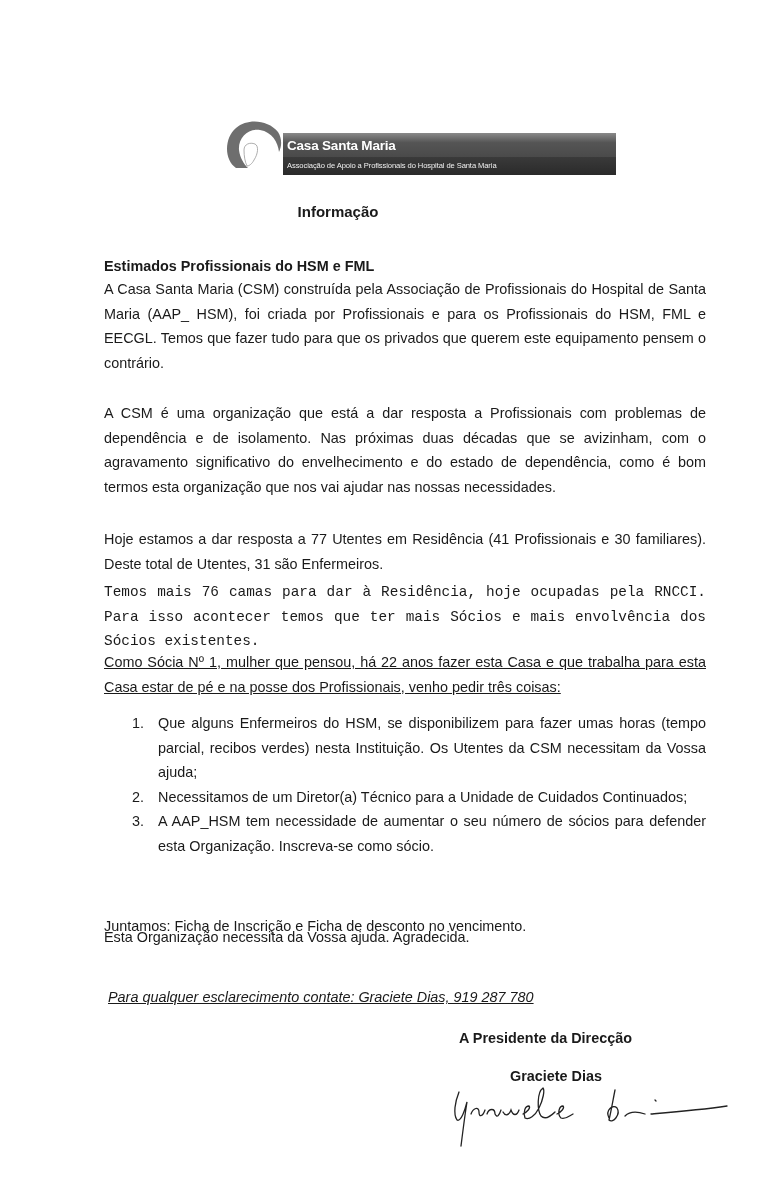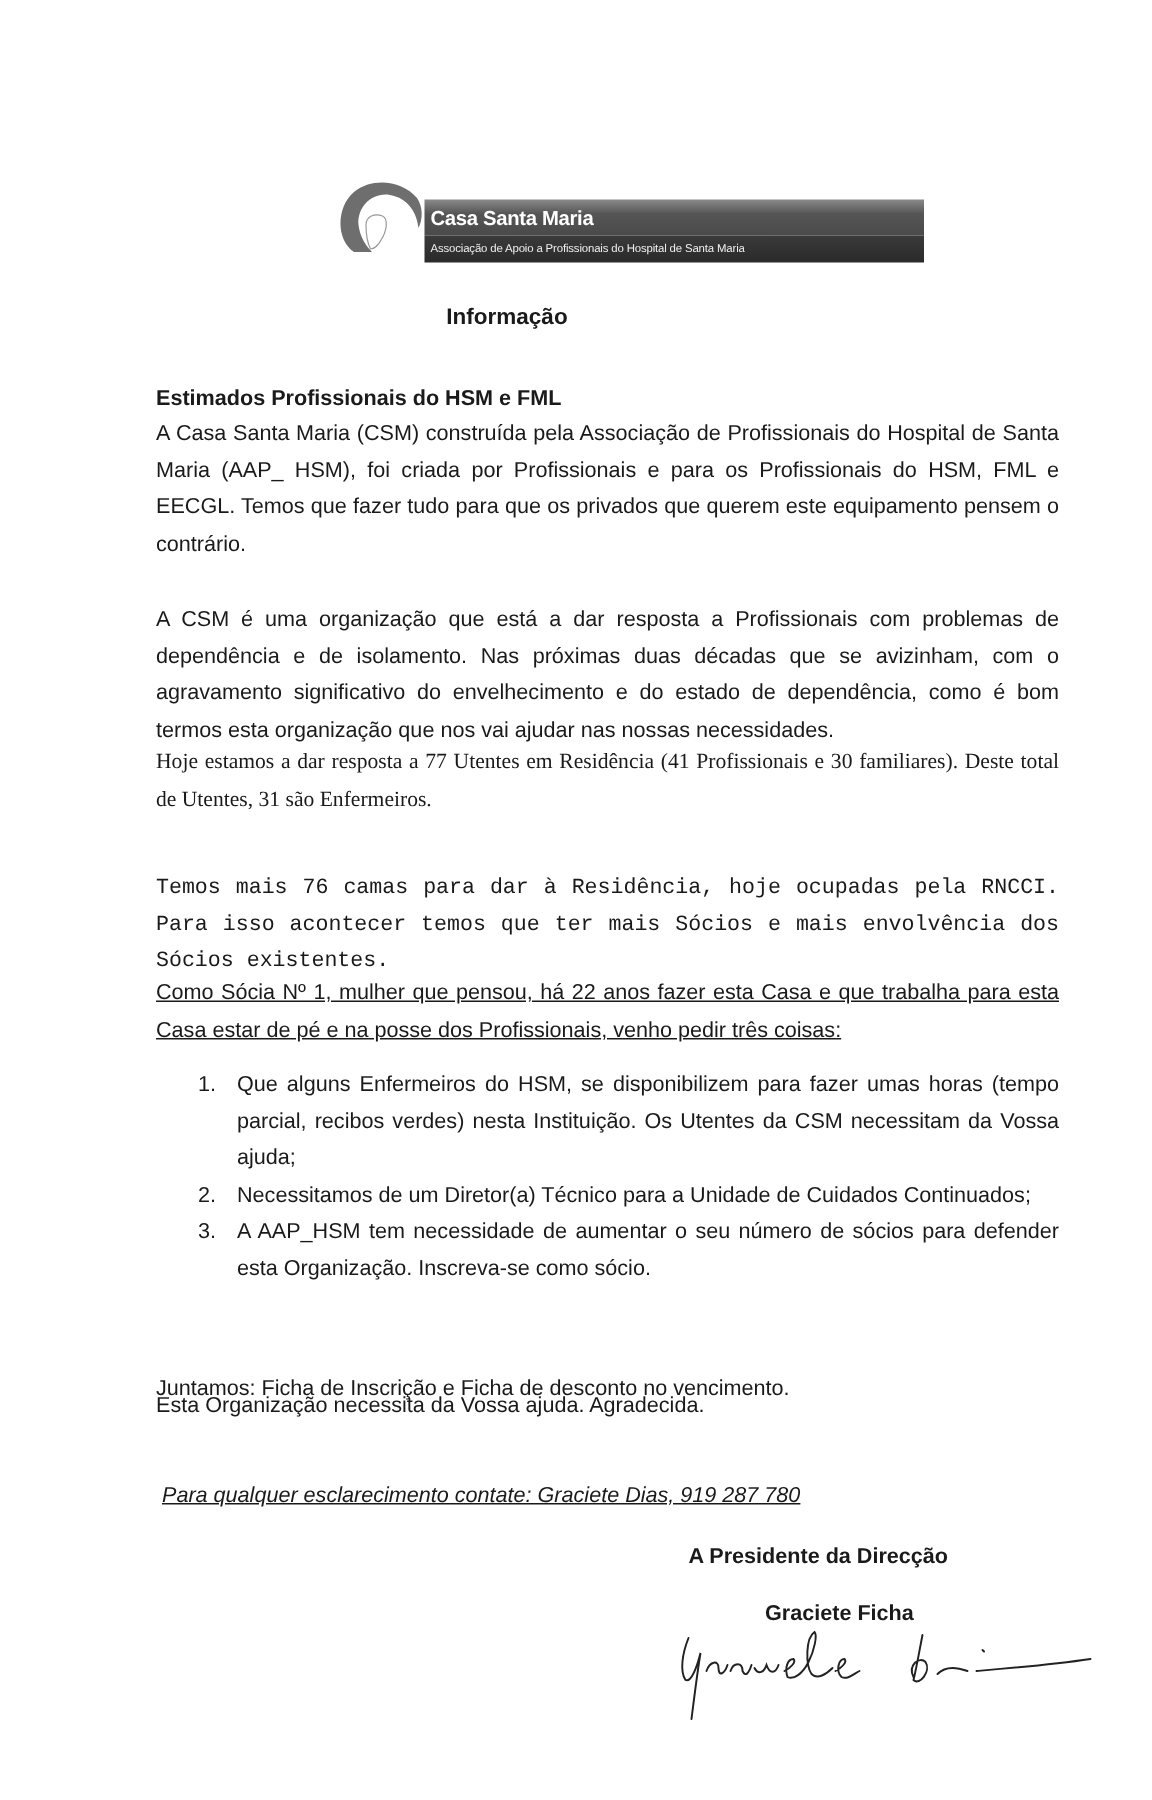--- a/index.html
+++ b/index.html
@@ -9,21 +9,21 @@
     .banner { position: absolute; left: 283px; top: 133px; width: 333px; height: 42px; }
     .banner-top { height: 24px; background: linear-gradient(#8a8a8a, #555 40%, #4a4a4a); color: #fff;
                   font-weight: bold; font-size: 13.5px; line-height: 26px; padding-left: 4px; letter-spacing: -0.2px; }
     .banner-bottom { height: 18px; background: linear-gradient(#3a3a3a, #2a2a2a); color: #f0f0f0;
                      font-size: 7.6px; line-height: 18px; padding-left: 4px; letter-spacing: -0.1px; white-space: nowrap; overflow: hidden; }
     .title { position: absolute; left: 0; width: 676px; top: 203px; text-align: center; font-weight: bold; font-size: 15px; }
     .p { position: absolute; left: 104px; width: 602px; font-size: 14.4px; line-height: 24.5px; text-align: justify; }
     .greeting { top: 242px; font-weight: bold; font-size: 14.4px; margin-top: 12px; }
     .p1 { top: 277px; }
     .p2 { top: 401px; }
-    .p3 { top: 496px; font-family: Liberation Serif, serif; }
+    .p3 { top: 527px; }
     .p4 { top: 580px; font-family: Liberation Mono, monospace; }
     .p5 { top: 650px; text-decoration: underline; }
     .list { position: absolute; left: 104px; width: 602px; top: 711px; margin: 0; padding: 0; list-style: none; font-size: 14.4px; line-height: 24.5px; }
     .list li { position: relative; padding-left: 54px; text-align: justify; margin-bottom: 0; }
     .list li .num { position: absolute; left: 28px; }
     .p6 { top: 914px; }
     .p7 { top: 900px; margin-top: 25px; }
     .contact { position: absolute; left: 108px; top: 989px; font-size: 14.4px; font-style: italic; text-decoration: underline; }
     .sig-title { position: absolute; left: 459px; top: 1030px; font-weight: bold; font-size: 14.4px; }
     .sig-name { position: absolute; left: 510px; top: 1068px; font-weight: bold; font-size: 14.4px; }
@@ -66,21 +66,21 @@
     <span class="num">3.</span>
     <span>A AAP_HSM tem necessidade de aumentar o seu número de sócios para defender esta Organização. Inscreva-se como sócio.</span>
   </li>
 </ol>
 
 <div class="p p6">Juntamos: Ficha de Inscrição e Ficha de desconto no vencimento.</div>
 <div class="p p7">Esta Organização necessita da Vossa ajuda. Agradecida.</div>
 <div class="contact">Para qualquer esclarecimento contate: Graciete Dias, 919 287 780</div>
 
 <div class="sig-title">A Presidente da Direcção</div>
-<div class="sig-name">Graciete Ficha</div>
+<div class="sig-name">Graciete Dias</div>
 
 <svg class="signature" viewBox="0 0 290 80">
   <g fill="none" stroke="#222" stroke-width="1.3" stroke-linecap="round">
     <path d="M14 12 C10 22 8 34 12 40 C16 42 20 30 22 22 C20 34 18 50 16 66"></path>
     <path d="M26 34 C28 28 34 26 34 32 C34 38 38 36 40 30"></path>
     <path d="M42 34 C44 28 50 28 50 34 C52 38 54 36 56 30"></path>
     <path d="M58 32 C60 36 64 36 66 30 C68 36 72 36 74 30"></path>
     <path d="M78 34 C82 32 86 28 84 26 C80 26 78 32 80 38 C84 40 90 36 94 28 C98 20 100 10 98 8 C92 12 92 30 96 36 C100 40 106 36 110 32"></path>
     <path d="M112 34 C116 32 120 28 118 26 C114 26 112 34 116 38 C120 40 124 36 128 34"></path>
     <path d="M170 10 C168 20 166 32 164 40 C168 44 176 34 172 28 C168 24 160 30 164 38"></path>

